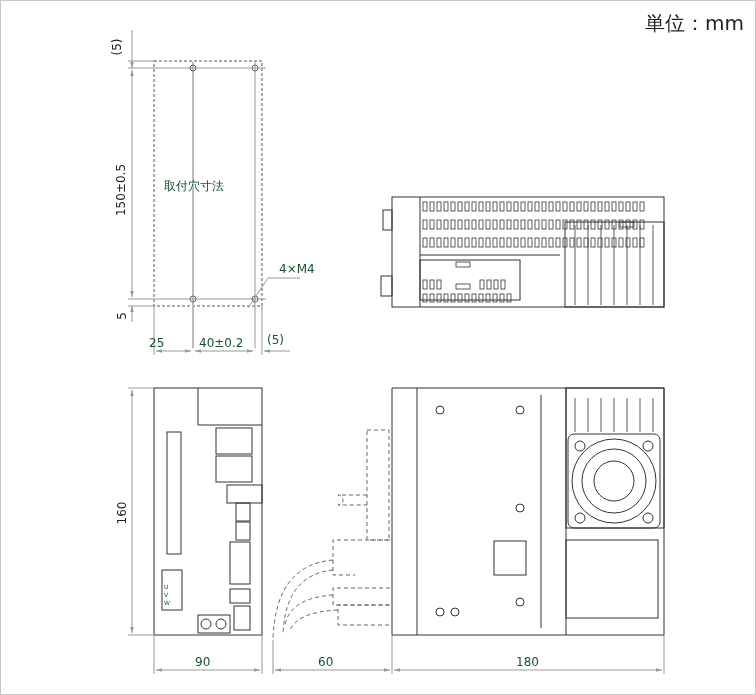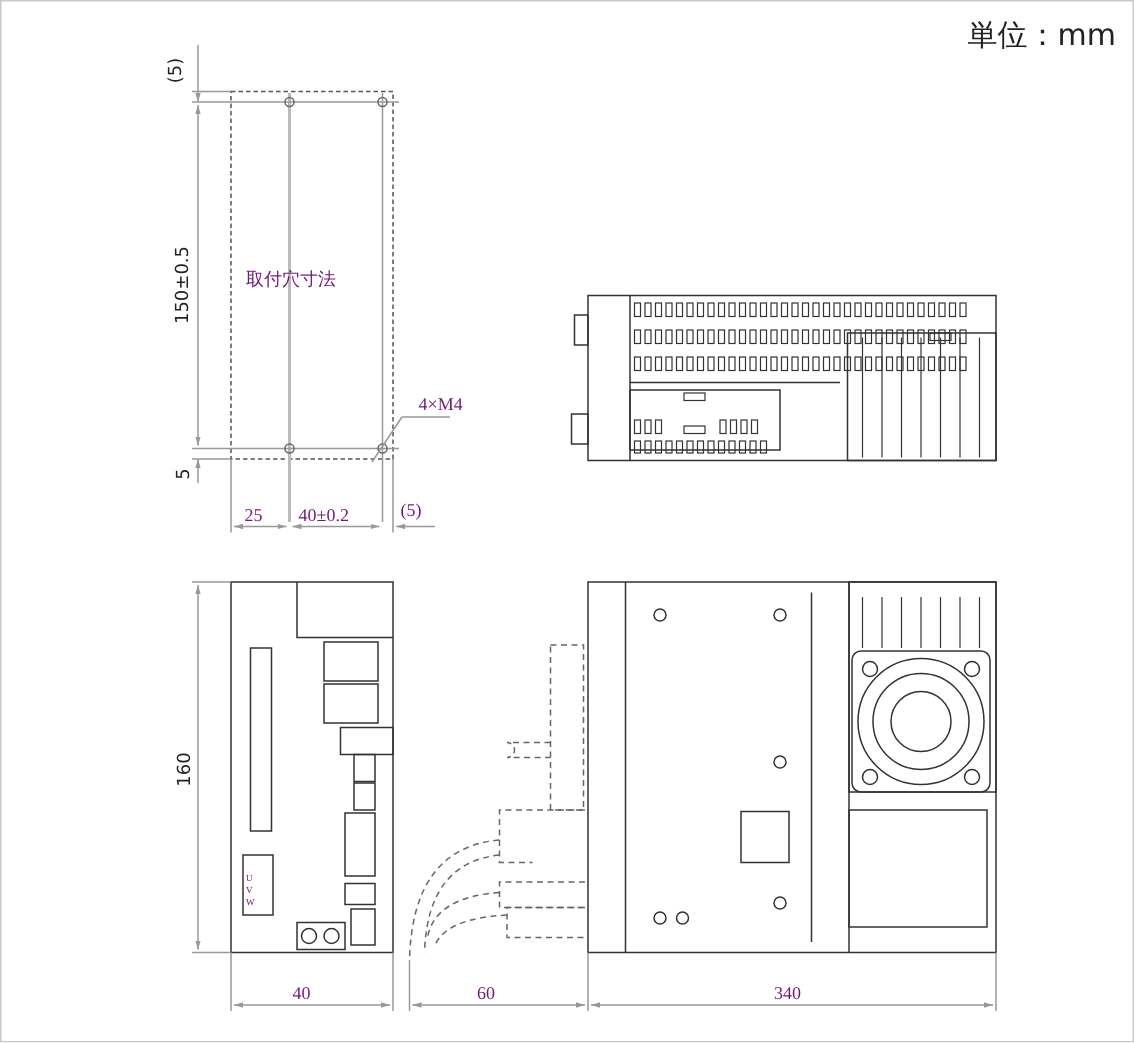--- a/index.html
+++ b/index.html
@@ -1,19 +1,19 @@
 <!DOCTYPE html>
 <html><head>
 <meta charset="utf-8">
 <style>
   html,body{margin:0;padding:0;background:#fff;}
   body{width:756px;height:695px;position:relative;overflow:hidden;font-family:"DejaVu Sans","Liberation Sans",sans-serif;}
   .frame{position:absolute;left:0;top:0;width:754px;height:693px;border:1px solid #c8c8c8;}
   .unit{position:absolute;right:12px;top:10px;font-size:20px;color:#222;}
-  .lbl{position:absolute;font-size:12px;color:#701a75;white-space:nowrap;font-family:Liberation Serif, serif;}
+  .lbl{position:absolute;font-size:12px;color:#14532d;white-space:nowrap;}
   .vlbl{position:absolute;font-size:12px;color:#222;white-space:nowrap;transform:rotate(-90deg);transform-origin:center center;}
   svg{position:absolute;left:0;top:0;}
 </style>
 </head>
 <body>
 
 <div class="frame"></div>
 
 <div class="unit">単位：mm</div>
 
@@ -212,24 +212,24 @@
       <line x1="394" y1="670" x2="662" y2="670" marker-start="url(#ar)" marker-end="url(#ar)"></line>
     </g>
   </g>
 </svg>
 
 <div class="vlbl" style="left:108px;top:40px;">(5)</div>
 <div class="vlbl" style="left:95px;top:183px;">150±0.5</div>
 <div class="vlbl" style="left:118px;top:309px;">5</div>
 <div class="lbl" style="left:164px;top:178px;font-size:12px;">取付穴寸法</div>
 <div class="lbl" style="left:279px;top:262px;">4×M4</div>
-<div class="lbl" style="left:163px;top:336px;">25</div>
+<div class="lbl" style="left:149px;top:336px;">25</div>
 <div class="lbl" style="left:199px;top:336px;">40±0.2</div>
 <div class="lbl" style="left:267px;top:333px;">(5)</div>
 
 <div class="vlbl" style="left:111px;top:506px;">160</div>
-<div class="lbl" style="left:195px;top:655px;">40</div>
+<div class="lbl" style="left:195px;top:655px;">90</div>
 <div class="lbl" style="left:318px;top:655px;">60</div>
-<div class="lbl" style="left:516px;top:655px;">340</div>
+<div class="lbl" style="left:516px;top:655px;">180</div>
 
 <div class="lbl" style="left:164px;top:583px;font-size:6px;">U</div>
 <div class="lbl" style="left:164px;top:591px;font-size:6px;">V</div>
 <div class="lbl" style="left:164px;top:599px;font-size:6px;">W</div>
 
 </body></html>

